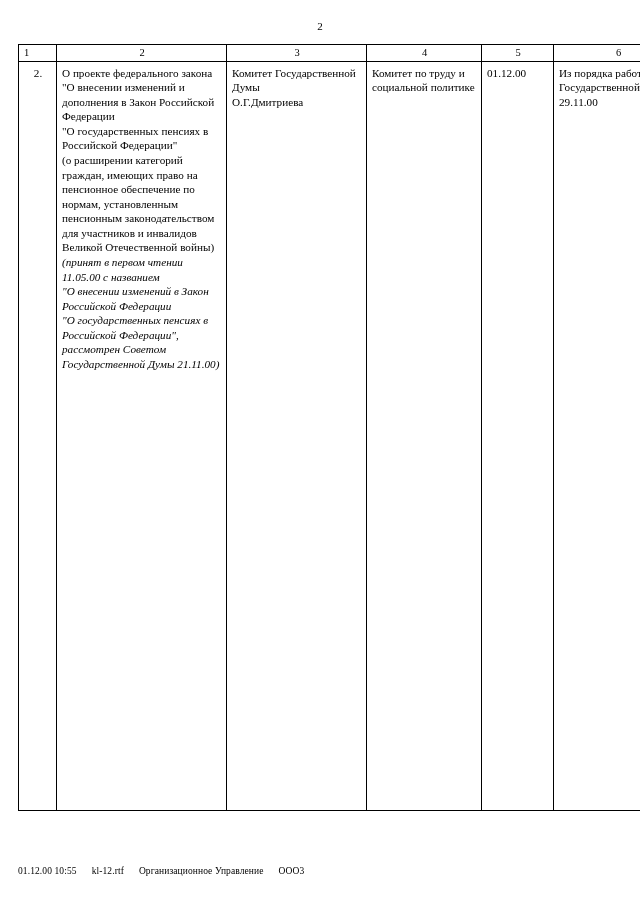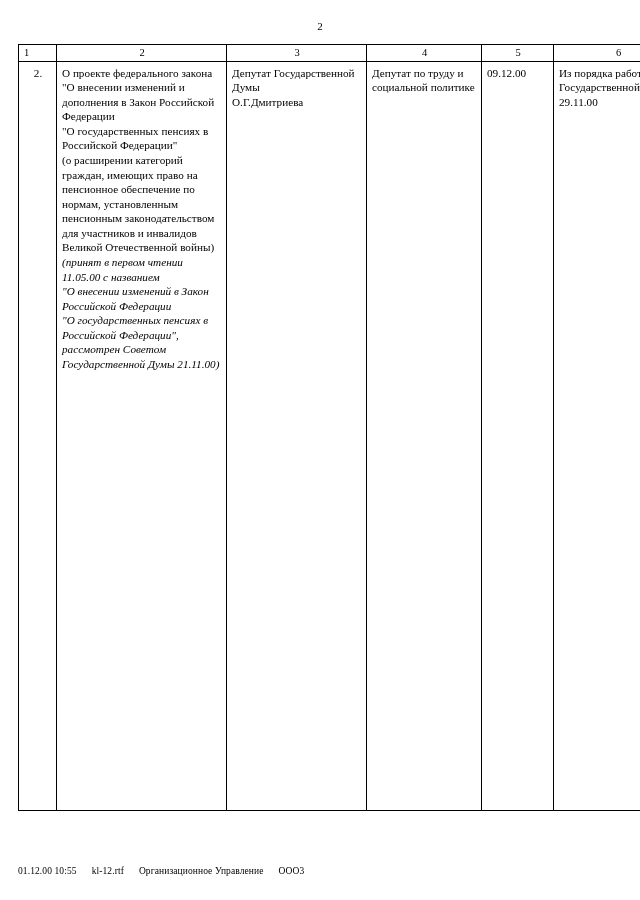--- a/index.html
+++ b/index.html
@@ -105,28 +105,28 @@
       <td class="col1">2.</td>
       <td class="col2">
         <span class="cell-block">О проекте федерального закона "О внесении изменений и дополнения в Закон Российской Федерации
 "О государственных пенсиях в Российской Федерации"
 (о расширении категорий граждан, имеющих право на пенсионное обеспечение по нормам, установленным пенсионным законодательством для участников и инвалидов Великой Отечественной войны)</span>
         <span class="cell-block italic">(принят в первом чтении 11.05.00 с названием
 "О внесении изменений в Закон Российской Федерации
 "О государственных пенсиях в Российской Федерации", рассмотрен Советом Государственной Думы 21.11.00)</span>
       </td>
       <td class="col3">
-        <span class="cell-block">Депутат Государственной Думы
+        <span class="cell-block">Комитет Государственной Думы
 О.Г.Дмитриева</span>
       </td>
       <td class="col4">
-        <span class="cell-block">Депутат по труду и социальной политике</span>
+        <span class="cell-block">Комитет по труду и социальной политике</span>
       </td>
       <td class="col5">
-        <span class="cell-block">09.12.00</span>
+        <span class="cell-block">01.12.00</span>
       </td>
       <td class="col6">
         <span class="cell-block">Из порядка работы Государственной Думы 29.11.00</span>
       </td>
     </tr>
   </tbody>
     </table>
 
   <div class="footer">
     <span>01.12.00 10:55</span>

